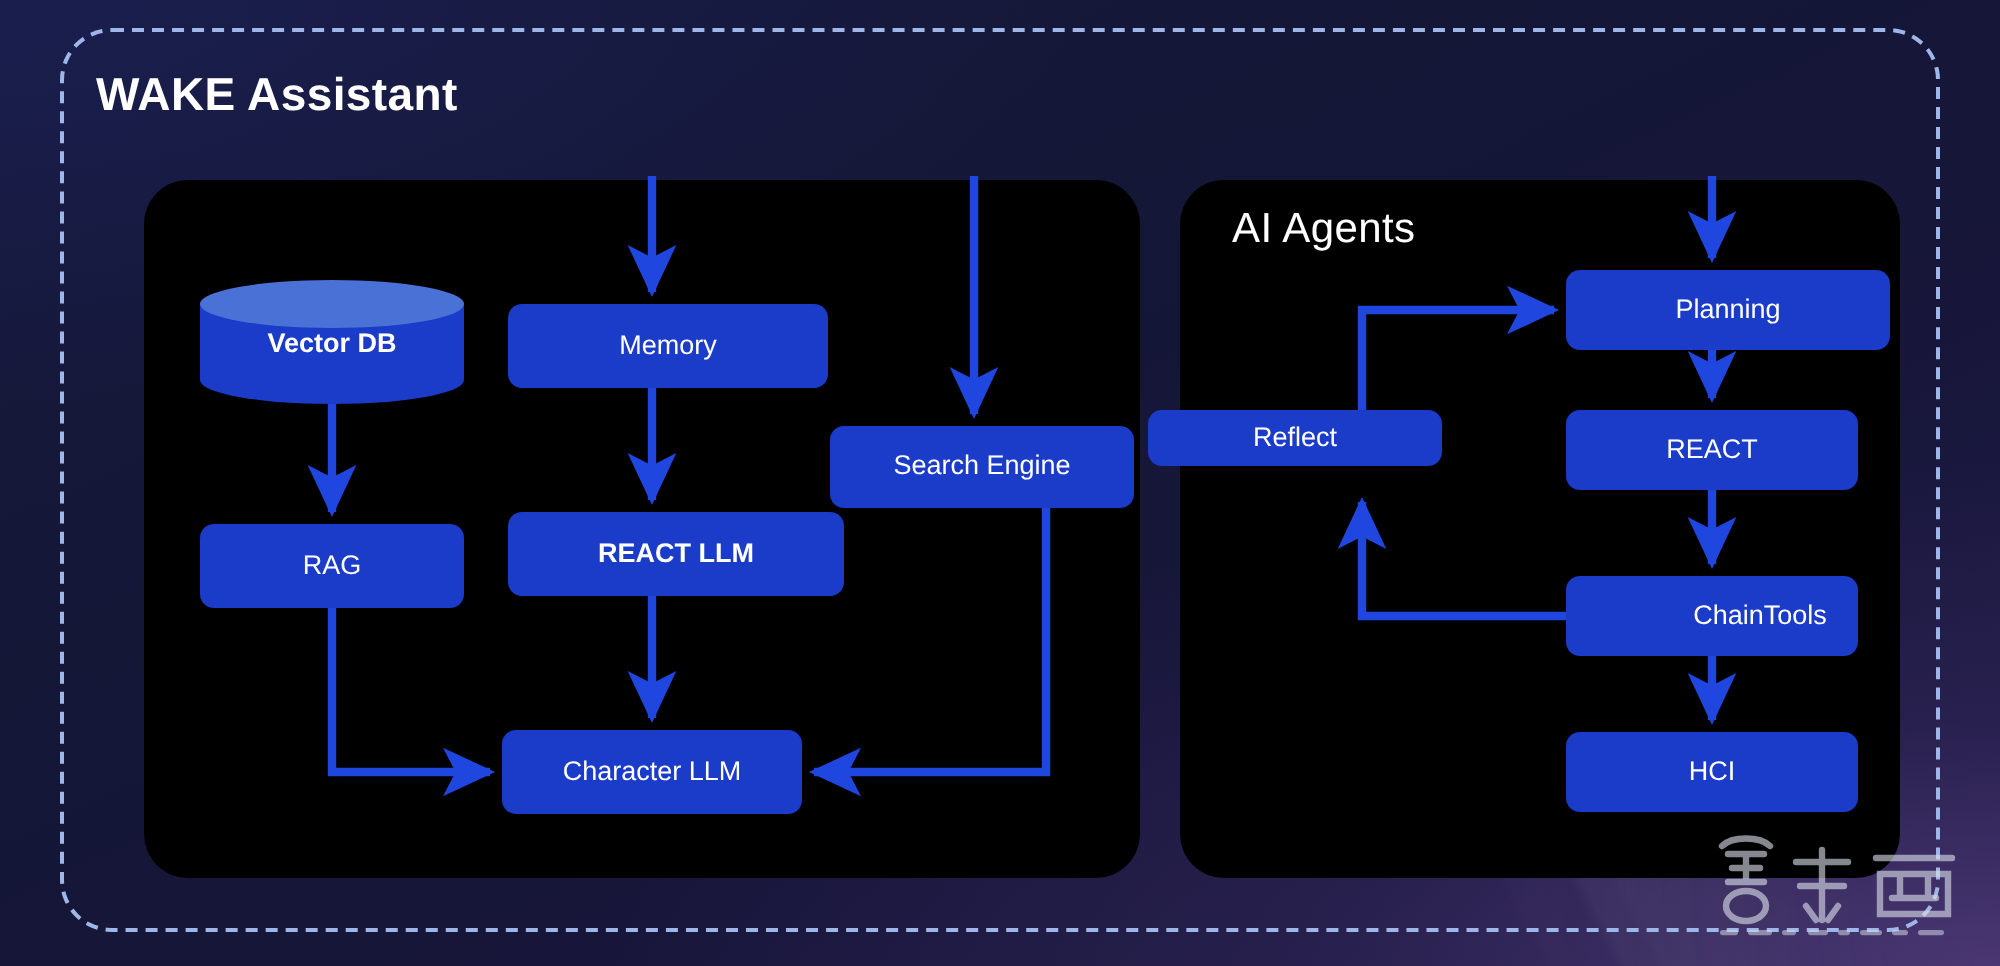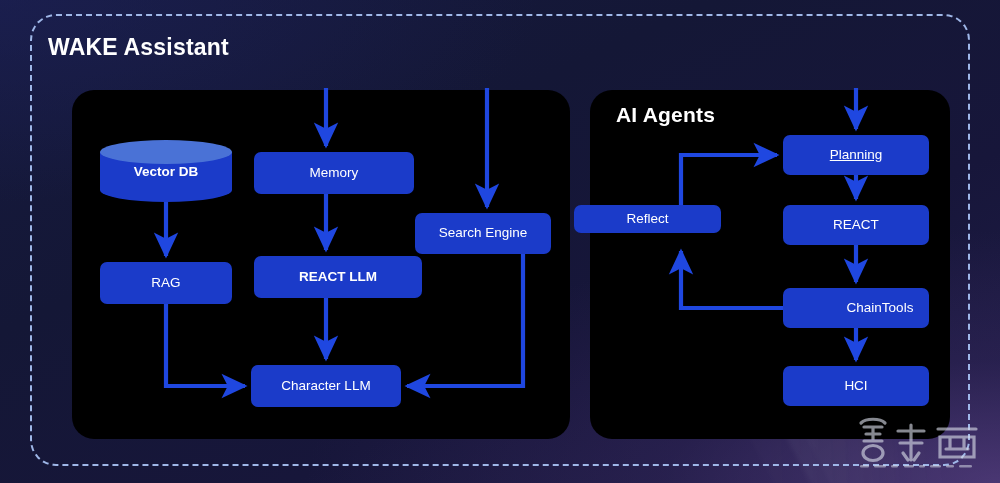--- a/index.html
+++ b/index.html
@@ -63,21 +63,21 @@
     position: absolute;
     background: #000000;
     border-radius: 22px;
   }
   #panel-left  { left: 72px;  top: 90px; width: 498px; height: 349px; }
   #panel-right { left: 590px; top: 90px; width: 360px; height: 349px; }
 
   .panel-title {
     position: absolute;
     font-size: 21px;
-    font-weight: bold;
+    font-weight: normal;
     color: #ffffff;
     letter-spacing: .2px;
   }
 
   
   .node {
     position: absolute;
     background: #1b3bc9;
     border-radius: 7px;
     color: #ffffff;
@@ -163,41 +163,41 @@
     <div class="cyl-bottom"></div>
     <div class="cyl-body"></div>
     <div class="cyl-top"></div>
     <div class="cyl-label">Vector DB</div>
   </div>
 
   <div class="node" style="left:254px; top:152px; width:160px; height:42px;">
     <span>Memory</span>
   </div>
 
-  <div class="node" style="left:415px; top:213px; width:136px; height:41px;">
+  <div class="node" style="left:415px; top:213px; width:152px; height:41px;">
     <span>Search Engine</span>
   </div>
 
   <div class="node" style="left:100px; top:262px; width:132px; height:42px;">
     <span>RAG</span>
   </div>
 
   <div class="node" style="left:254px; top:256px; width:168px; height:42px;font-weight:bold;">
     <span>REACT LLM</span>
   </div>
 
   <div class="node" style="left:251px; top:365px; width:150px; height:42px;">
     <span>Character LLM</span>
   </div>
 
   <div class="panel" id="panel-right"></div>
 
   <div class="panel-title" style="left:616px; top:103px;">AI Agents</div>
 
-  <div class="node" style="left:783px; top:135px; width:146px; height:40px;text-decoration:underline;">
+  <div class="node" style="left:783px; top:135px; width:162px; height:40px;">
     <span>Planning</span>
   </div>
 
   <div class="node" style="left:574px; top:205px; width:147px; height:28px;">
     <span>Reflect</span>
   </div>
 
   <div class="node" style="left:783px; top:205px; width:146px; height:40px;">
     <span>REACT</span>
   </div>

